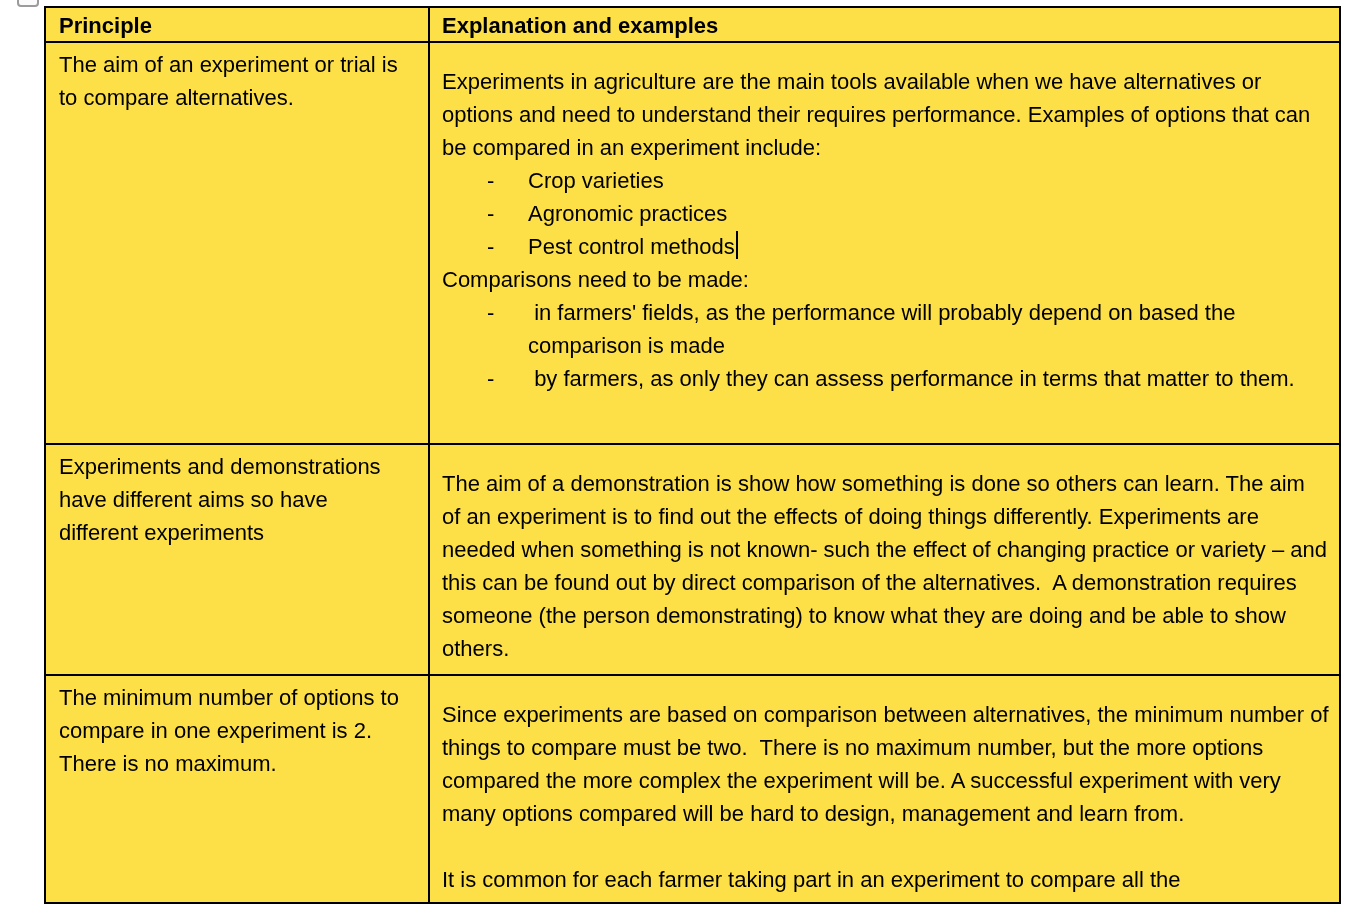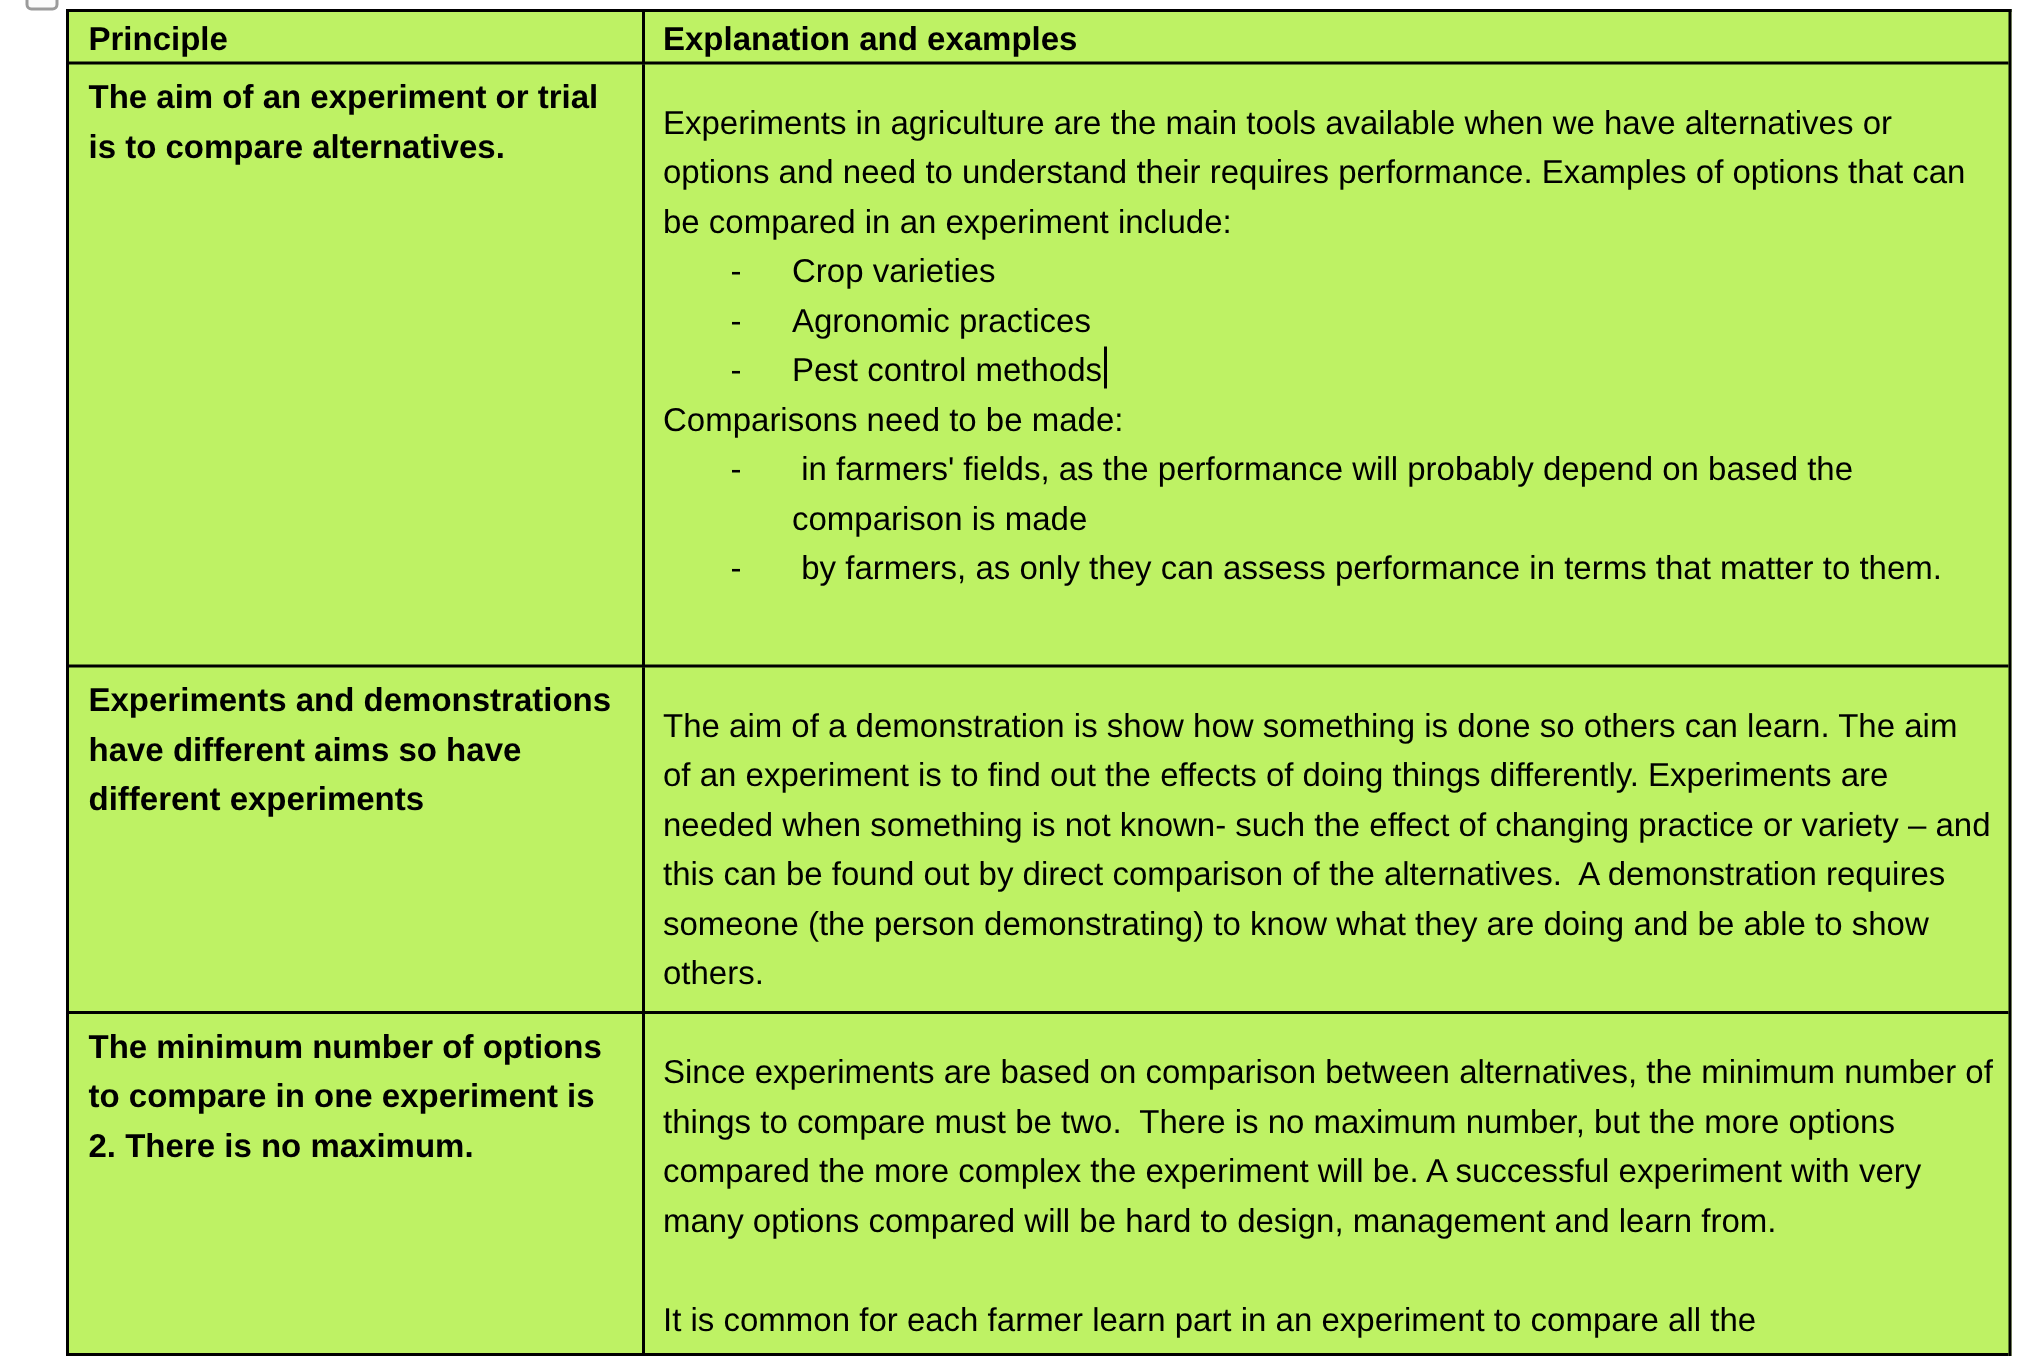--- a/index.html
+++ b/index.html
@@ -35,30 +35,30 @@
     left: 44px;
     top: 6px;
     width: 1297px;
     height: 898px;
     box-sizing: border-box;
     border: 2px solid #000000;
     border-bottom: none;
     display: grid;
     grid-template-columns: 384px 1fr;
     grid-template-rows: 35px 402px 231px 1fr;
-    background: #bef264;
+    background: #fde047;
   }
   .cell {
     box-sizing: border-box;
     border-bottom: 2px solid #000000;
     overflow: hidden;
     font-size: 22px;
     line-height: 33px;
   }
-  .cell.c1 { border-right: 2px solid #000000; padding: 5px 20px 0 13px; font-weight: bold; }
+  .cell.c1 { border-right: 2px solid #000000; padding: 5px 20px 0 13px; }
   .cell.c2 { padding: 22px 10px 0 12px; }
   .cell.head { font-weight: 700; padding-top: 1px; }
   .cell p { margin: 0; white-space: pre-wrap; }
   .para-gap { margin-top: 33px !important; }
   .bullet {
     display: flex;
     margin-left: 45px;
     align-items: flex-start;
   }
   .bullet .dash {
@@ -127,17 +127,17 @@
     </div>
     <div class="cell c2">
       <p>The aim of a demonstration is show how something is done so others can learn. The aim of an experiment is to find out the effects of doing things differently. Experiments are needed when something is not known- such the effect of changing practice or variety – and this can be found out by direct comparison of the alternatives.  A demonstration requires someone (the person demonstrating) to know what they are doing and be able to show others.</p>
     </div>
 
     <div class="cell c1">
       <p>The minimum number of options to compare in one experiment is 2. There is no maximum.</p>
     </div>
     <div class="cell c2">
       <p>Since experiments are based on comparison between alternatives, the minimum number of things to compare must be two.  There is no maximum number, but the more options compared the more complex the experiment will be. A successful experiment with very many options compared will be hard to design, management and learn from.</p>
-      <p class="para-gap">It is common for each farmer learn part in an experiment to compare all the</p>
+      <p class="para-gap">It is common for each farmer taking part in an experiment to compare all the</p>
     </div>
 
   </div>
 </div>
 
 </body></html>

